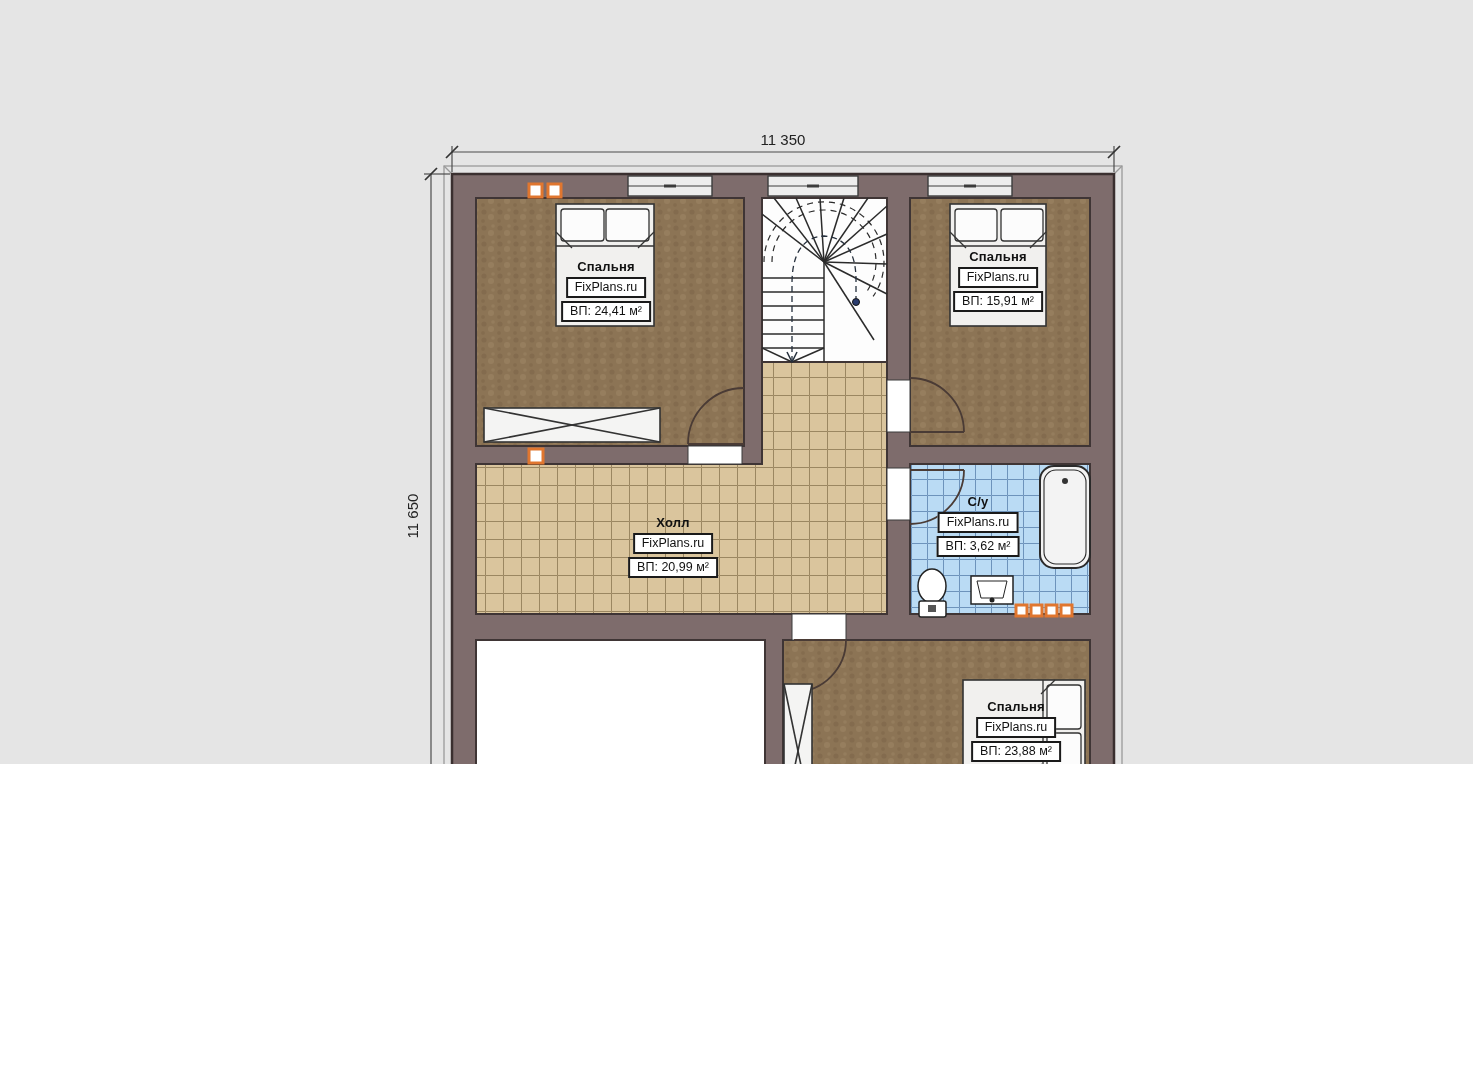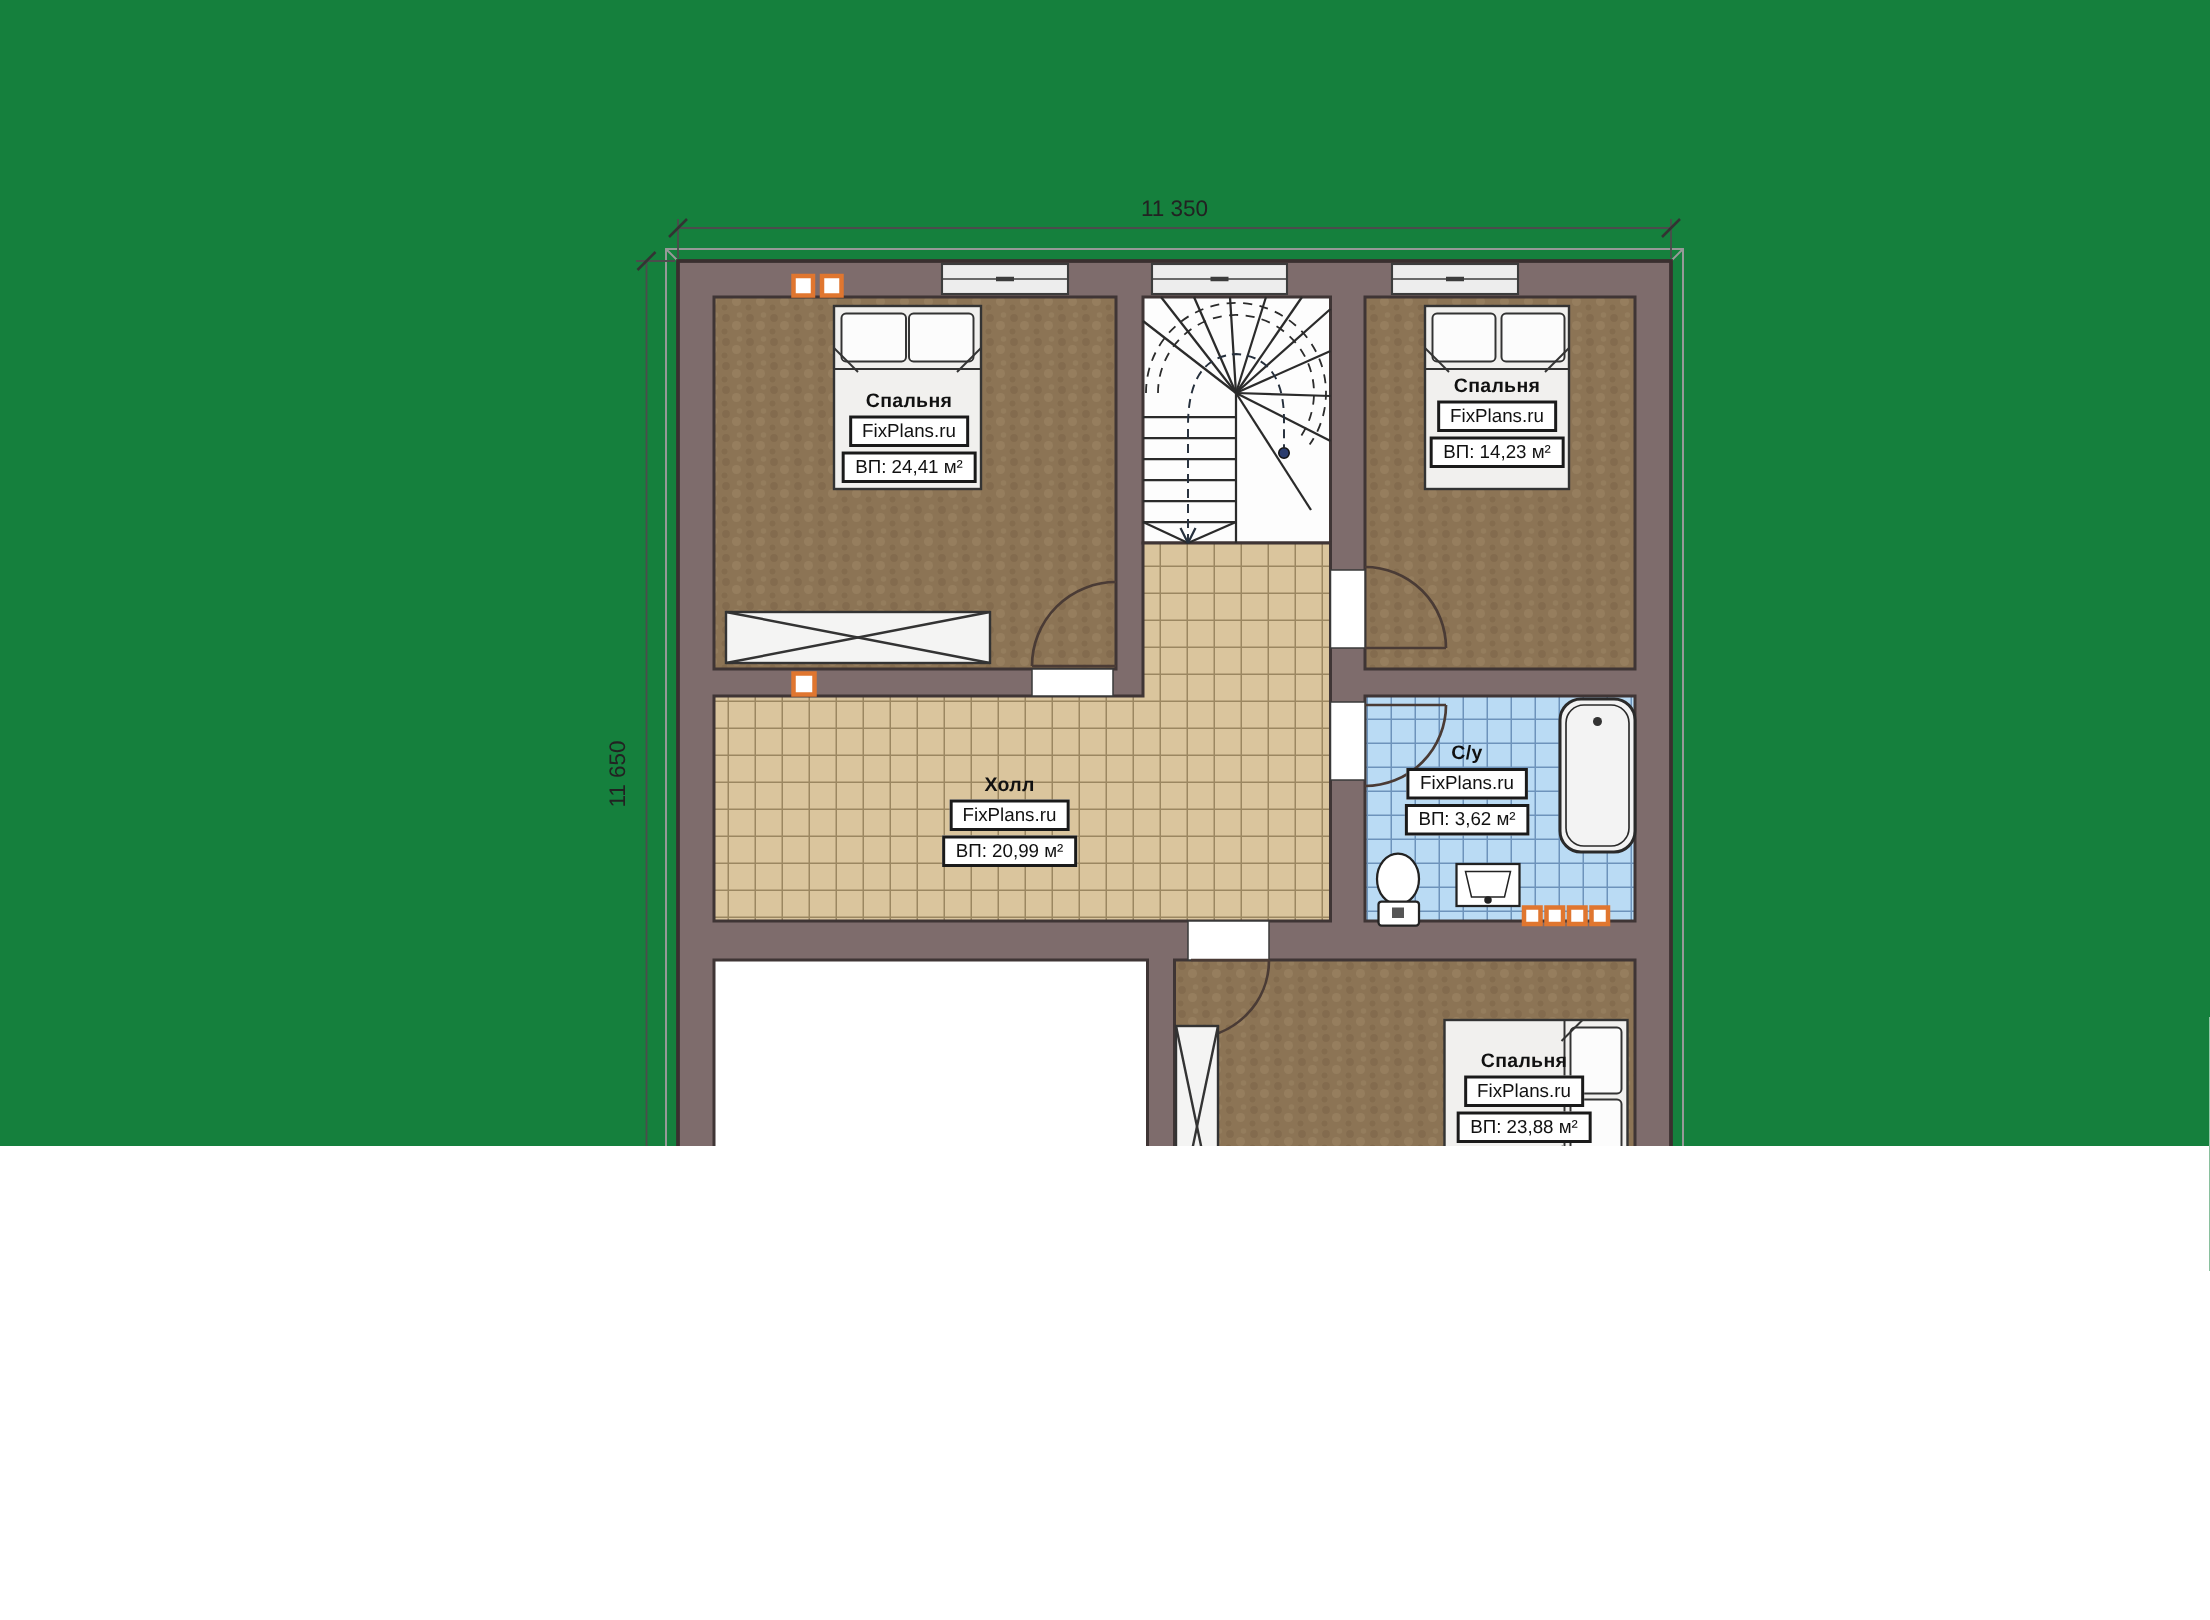--- a/index.html
+++ b/index.html
@@ -1,16 +1,16 @@
 <!DOCTYPE html>
 <html><head>
 <meta charset="utf-8">
 <style>
   html,body{margin:0;padding:0;background:#fff;}
-  #canvas{position:relative;width:1473px;height:764px;background:#15803d;overflow:hidden;
+  #canvas{position:relative;width:1473px;height:764px;background:#e5e5e5;overflow:hidden;
           font-family:"Liberation Sans",sans-serif;}
   svg{position:absolute;left:0;top:0;}
   .dim-label{position:absolute;font-size:15px;color:#222;white-space:nowrap;}
   .dim-top{transform:translateX(-50%);}
   .dim-rot{transform:translate(-50%,-50%) rotate(-90deg);}
   .room-label{position:absolute;transform:translateX(-50%);display:flex;flex-direction:column;
               align-items:center;gap:3px;z-index:5;}
   .room-name{font-weight:bold;font-size:13px;color:#111;letter-spacing:.2px;}
   .room-box{background:#fff;border:2px solid #1a1a1a;padding:0 7px;font-size:12.5px;color:#111;
             line-height:17px;white-space:nowrap;}
@@ -263,21 +263,21 @@
 
   <div class="room-label" style="left:606px;top:259px">
     <div class="room-name">Спальня</div>
     <div class="room-box">FixPlans.ru</div>
     <div class="room-box">ВП: 24,41 м²</div>
   </div>
 
   <div class="room-label" style="left:998px;top:249px">
     <div class="room-name">Спальня</div>
     <div class="room-box">FixPlans.ru</div>
-    <div class="room-box">ВП: 14,23 м²</div>
+    <div class="room-box">ВП: 15,91 м²</div>
   </div>
 
   <div class="room-label" style="left:673px;top:515px">
     <div class="room-name">Холл</div>
     <div class="room-box">FixPlans.ru</div>
     <div class="room-box">ВП: 20,99 м²</div>
   </div>
 
   <div class="room-label" style="left:978px;top:494px">
     <div class="room-name">С/у</div>

